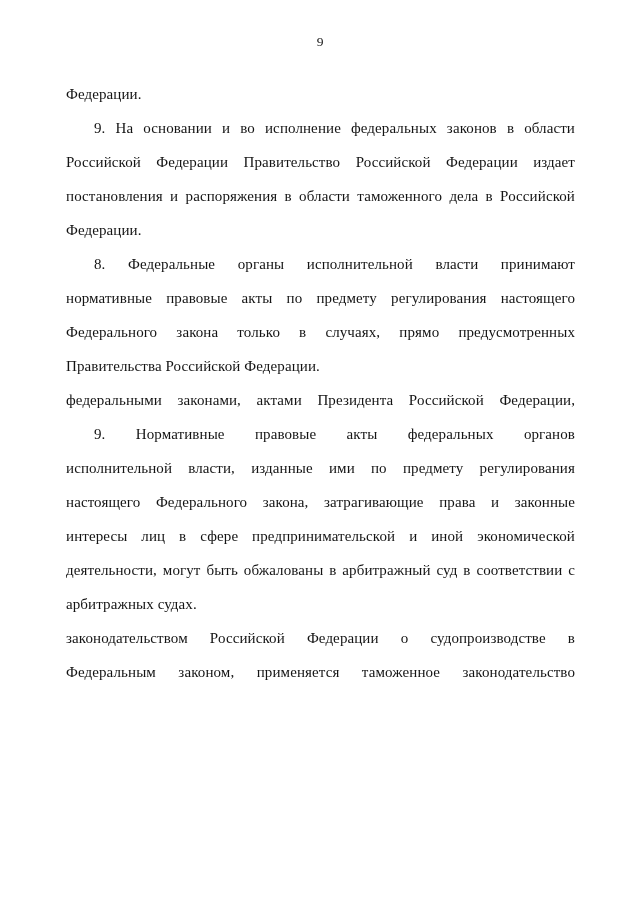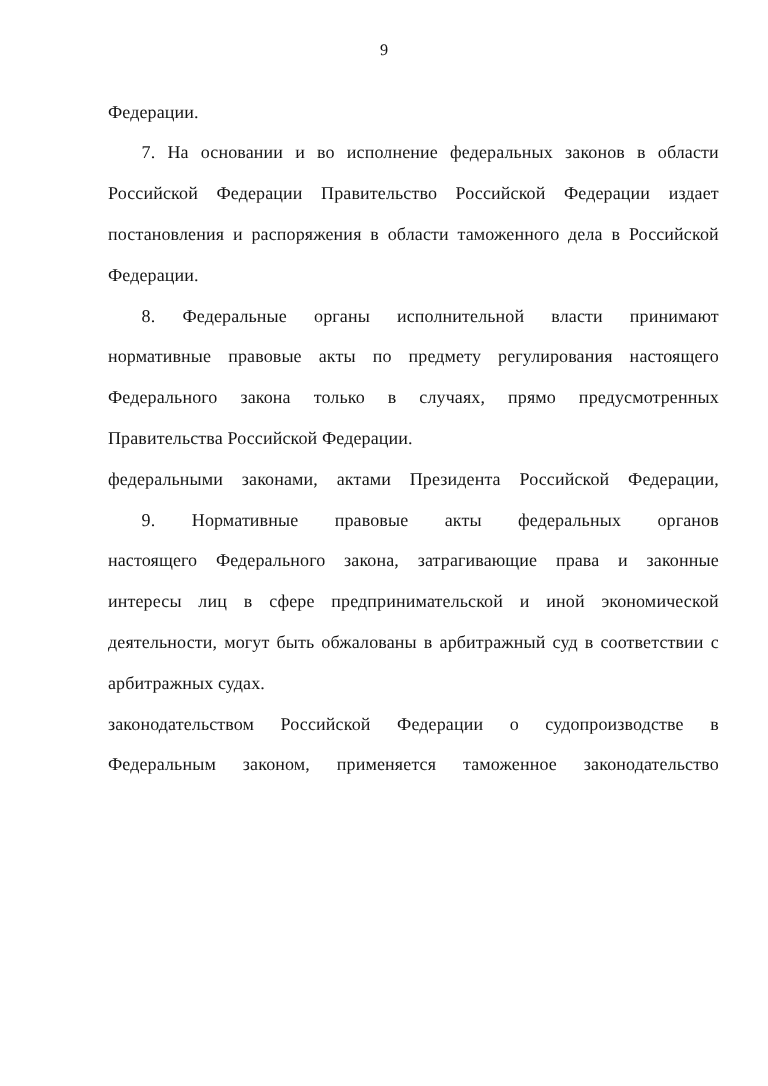--- a/index.html
+++ b/index.html
@@ -23,21 +23,20 @@
     width: 100%;
     text-align: center;
     font-size: 13.5px;
     line-height: 16px;
   }
   .text-block {
     position: absolute;
     top: 77px;
     left: 66px;
     width: 509px;
-    margin-left: 24px;
   }
   .line {
     height: 34px;
     line-height: 34px;
     font-size: 15px;
     letter-spacing: 0.1px;
     text-align: left;
     overflow: visible;
   }
   .line.j {
@@ -48,30 +47,31 @@
     text-indent: 28px;
   }
 </style>
 </head>
 <body>
 
 <div class="page">
   <div class="page-number">9</div>
   <div class="text-block" id="textBlock">
       <div class="line">Федерации.</div>
-      <div class="line i j">7. На основании и во исполнение федеральных законов в области</div>
+      <div class="line i j">9. На основании и во исполнение федеральных законов в области</div>
       <div class="line j">Российской Федерации Правительство Российской Федерации издает</div>
       <div class="line j">постановления и распоряжения в области таможенного дела в Российской</div>
       <div class="line">Федерации.</div>
       <div class="line i j">8. Федеральные органы исполнительной власти принимают</div>
       <div class="line j">нормативные правовые акты по предмету регулирования настоящего</div>
       <div class="line j">Федерального закона только в случаях, прямо предусмотренных</div>
       <div class="line">Правительства Российской Федерации.</div>
       <div class="line j">федеральными законами, актами Президента Российской Федерации,</div>
       <div class="line i j">9. Нормативные правовые акты федеральных органов</div>
+      <div class="line j">исполнительной власти, изданные ими по предмету регулирования</div>
       <div class="line j">настоящего Федерального закона, затрагивающие права и законные</div>
       <div class="line j">интересы лиц в сфере предпринимательской и иной экономической</div>
       <div class="line j">деятельности, могут быть обжалованы в арбитражный суд в соответствии с</div>
       <div class="line">арбитражных судах.</div>
       <div class="line j">законодательством Российской Федерации о судопроизводстве в</div>
       <div class="line j">Федеральным законом, применяется таможенное законодательство</div>
     </div>
 </div>
 
 </body></html>

